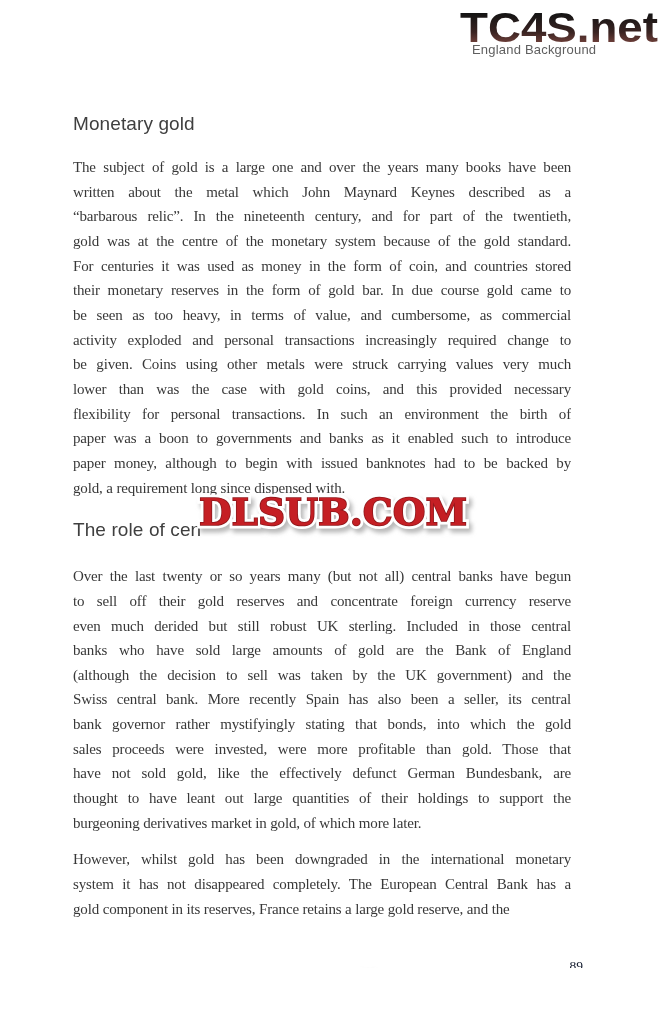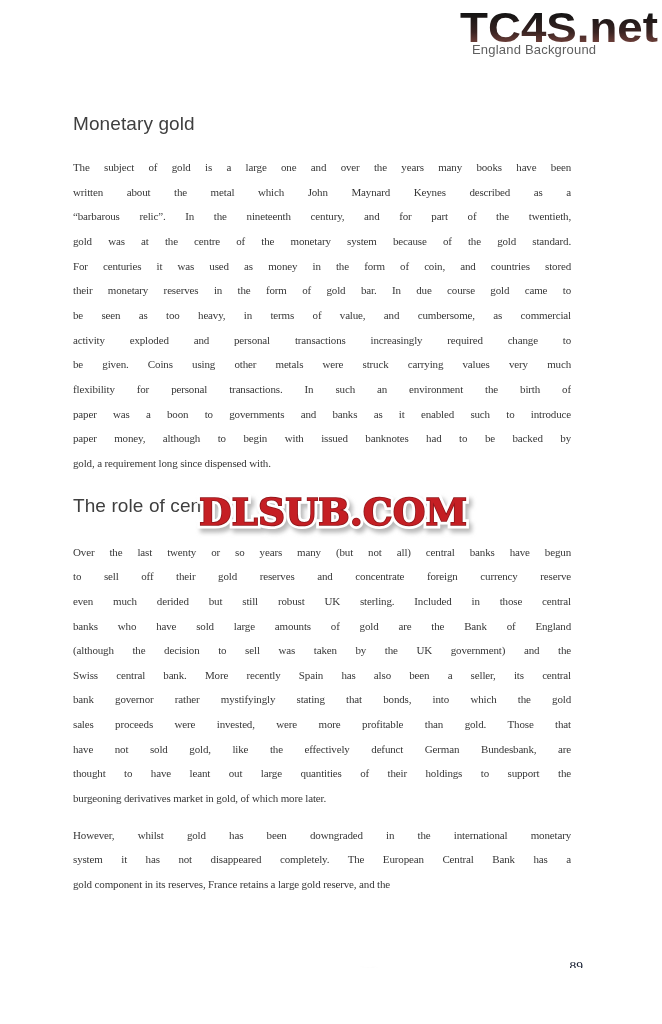--- a/index.html
+++ b/index.html
@@ -46,21 +46,21 @@
     font-size: 19px;
     line-height: 22px;
     color: #3f3f3f;
     margin: 0;
     letter-spacing: 0.1px;
   }
   h1.heading { margin-top: 103px; }
   h2.heading { margin-top: 19px; }
   .para {
     margin-top: 20px;
-    font-size: 11px;
+    font-size: 15px;
     line-height: 24.65px;
     color: #383838;
     letter-spacing: -0.15px;
   }
   .para .line {
     text-align: justify;
     text-align-last: justify;
     white-space: normal;
     overflow: hidden;
   }
@@ -117,20 +117,21 @@
     <div class="para" id="para1">
         <div class="line">The subject of gold is a large one and over the years many books have been</div>
         <div class="line">written about the metal which John Maynard Keynes described as a</div>
         <div class="line">“barbarous relic”. In the nineteenth century, and for part of the twentieth,</div>
         <div class="line">gold was at the centre of the monetary system because of the gold standard.</div>
         <div class="line">For centuries it was used as money in the form of coin, and countries stored</div>
         <div class="line">their monetary reserves in the form of gold bar. In due course gold came to</div>
         <div class="line">be seen as too heavy, in terms of value, and cumbersome, as commercial</div>
         <div class="line">activity exploded and personal transactions increasingly required change to</div>
         <div class="line">be given. Coins using other metals were struck carrying values very much</div>
+        <div class="line">lower than was the case with gold coins, and this provided necessary</div>
         <div class="line">flexibility for personal transactions. In such an environment the birth of</div>
         <div class="line">paper was a boon to governments and banks as it enabled such to introduce</div>
         <div class="line">paper money, although to begin with issued banknotes had to be backed by</div>
         <div class="line last">gold, a requirement long since dispensed with.</div>
       </div>
 
     <h2 class="heading">The role of cen</h2>
 
     <div class="para" id="para2">
         <div class="line">Over the last twenty or so years many (but not all) central banks have begun</div>

